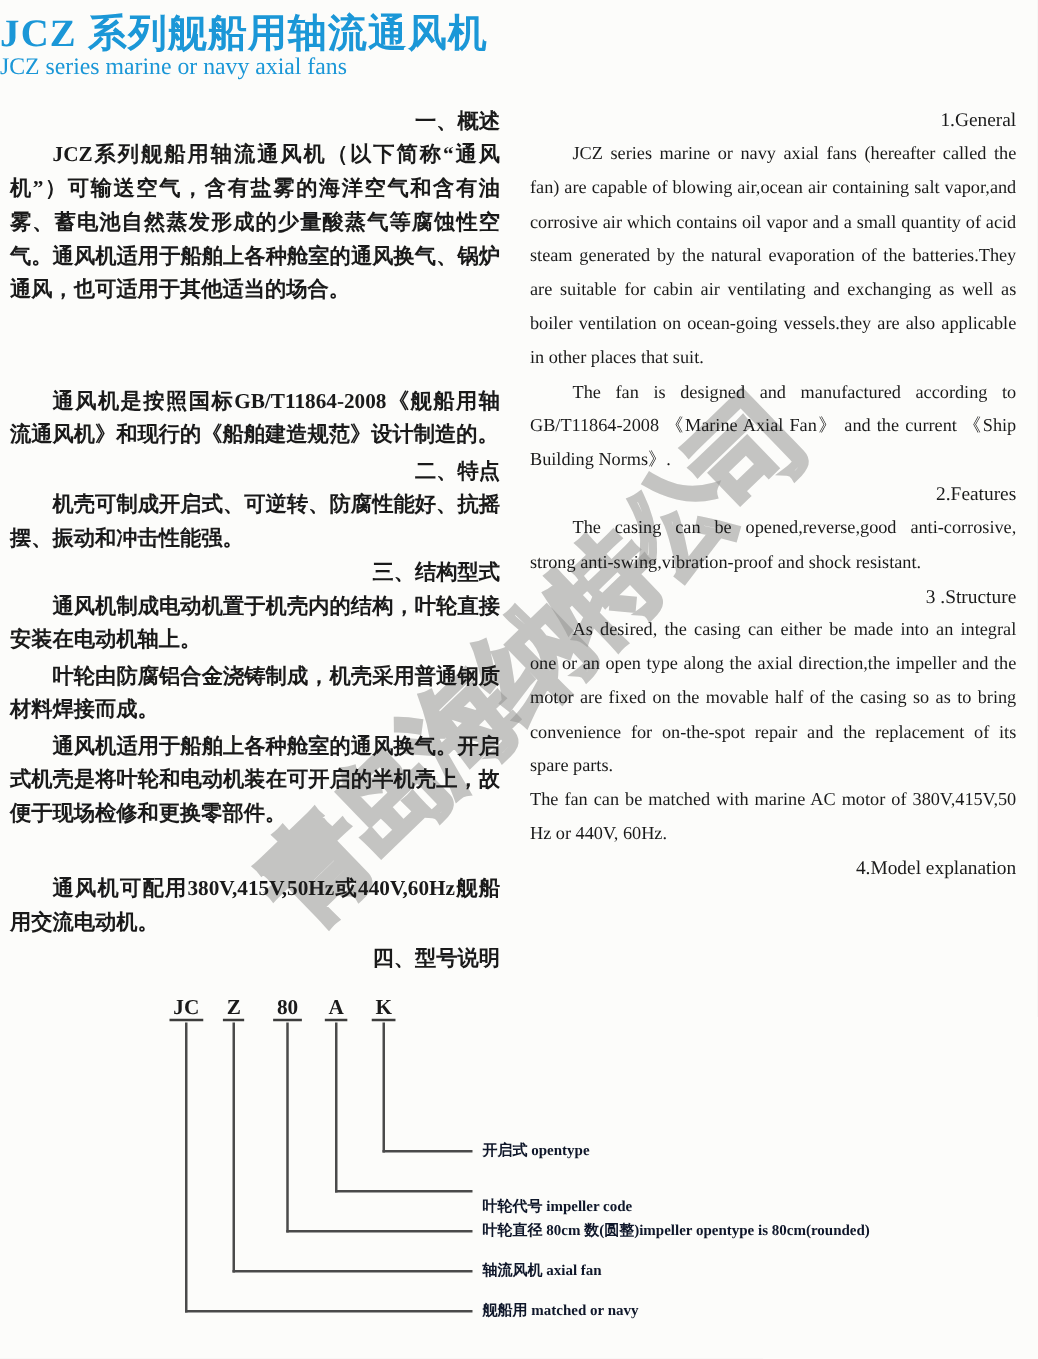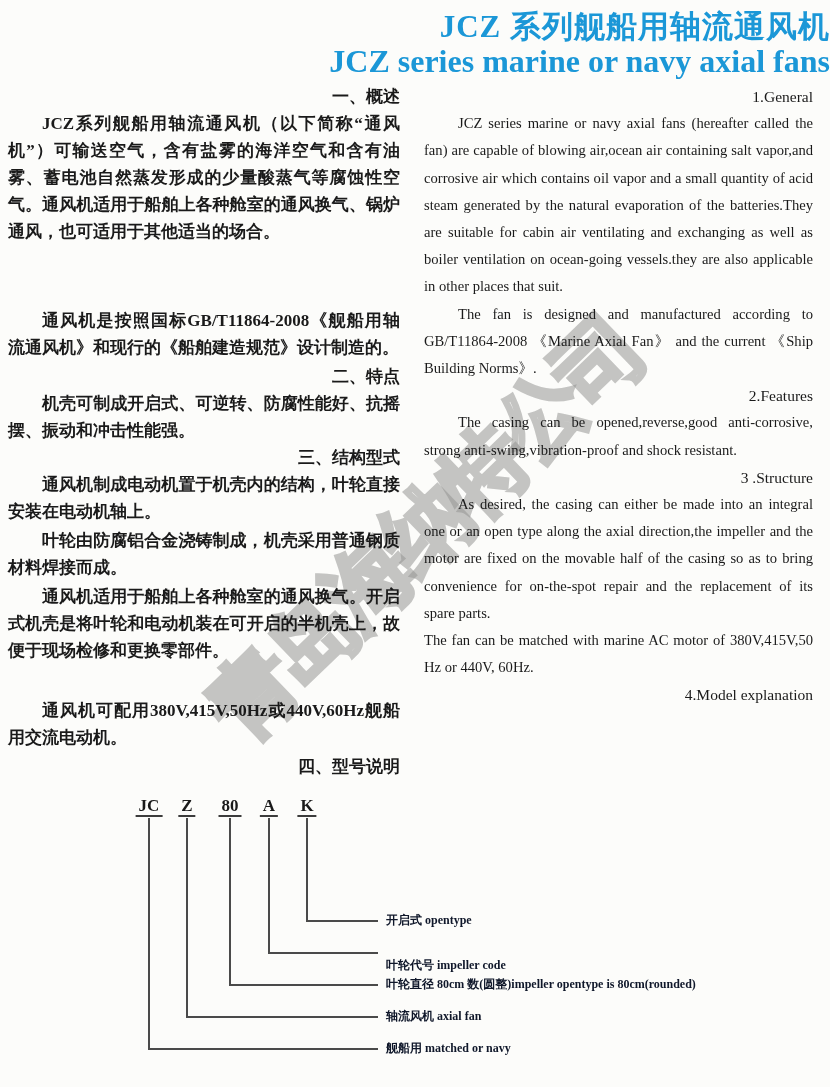--- a/index.html
+++ b/index.html
@@ -6,26 +6,26 @@
   body { width:830px; height:1087px; background:#e9e9e7; }
   .page {
     position:relative; width:830px; height:1087px;
     background:#fcfcfa; overflow:hidden;
     font-family:"Liberation Serif", serif;
     color:#1a1a1a;
   }
   
   .title-zh {
     position:absolute; top:6px; left:0; width:100%;
-    text-align:right; font-size:31px; font-weight:bold;
+    text-align:left; font-size:31px; font-weight:bold;
     letter-spacing:1px; z-index:2; margin:0;
   }
   .title-en {
     position:absolute; top:43px; left:0; width:100%;
-    text-align:right; font-size:32px; font-weight:bold;
+    text-align:left; font-size:19px; font-weight:normal;
     z-index:2; margin:0;
   }
   
   .watermark {
     position:absolute; left:425px; top:530px;
     transform:translate(-50%,-50%) rotate(-44deg);
     font-family:"Liberation Sans", sans-serif;
     font-size:86px; font-weight:bold; letter-spacing:-6px;
     white-space:nowrap; z-index:1;
     color:rgba(255,255,255,0.05);

